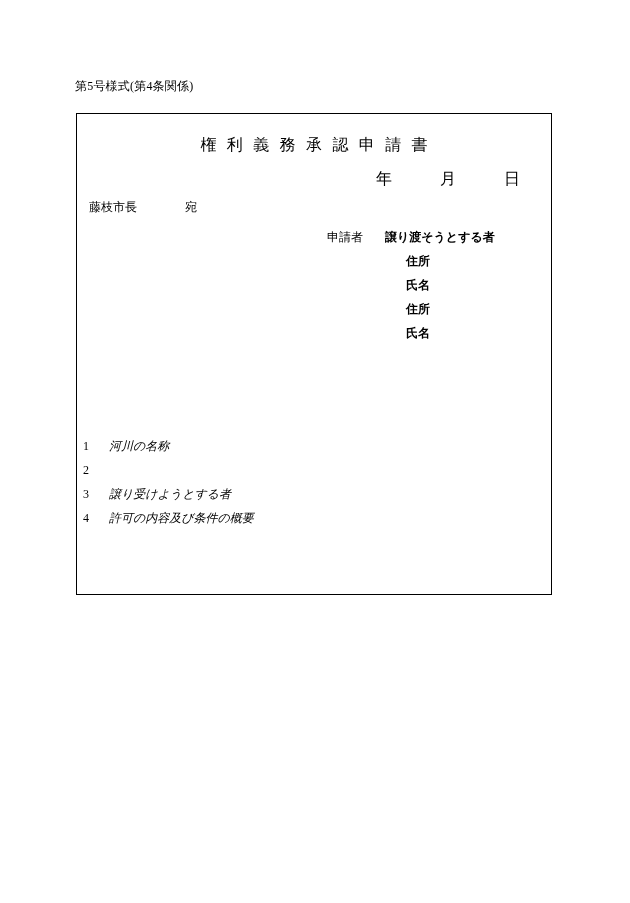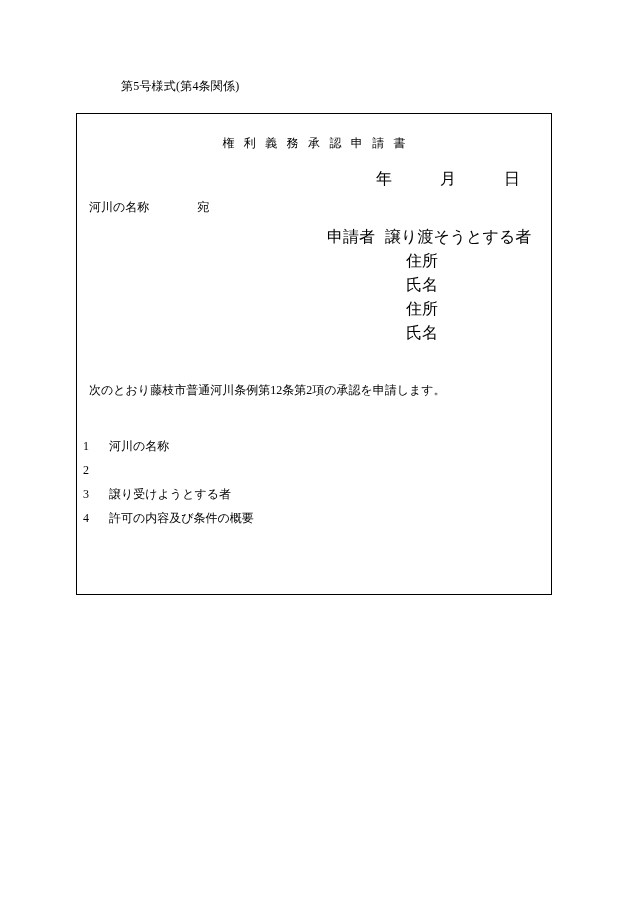--- a/index.html
+++ b/index.html
@@ -22,38 +22,37 @@
     width: 630px;
     height: 903px;
   }
   .form-number {
     position: absolute;
     left: 75px;
     top: 78px;
     font-size: 12px;
     letter-spacing: 0.2px;
     white-space: nowrap;
-    margin-left: 46px;
   }
   .doc-box {
     position: absolute;
     left: 76px;
     top: 113px;
     width: 476px;
     height: 482px;
     border: 1px solid #000000;
     box-sizing: border-box;
   }
   .doc-title {
     position: absolute;
     left: 0;
     top: 21px;
     width: 100%;
     text-align: center;
-    font-size: 12px;
+    font-size: 16px;
     letter-spacing: 3.2px;
     text-indent: 3.2px;
   }
   .date-line {
     position: absolute;
     right: 31px;
     top: 55px;
     font-size: 16px;
     white-space: pre;
   }
@@ -61,35 +60,36 @@
     position: absolute;
     left: 12px;
     top: 85px;
     font-size: 12px;
     white-space: pre;
   }
   .applicant-block {
     position: absolute;
     left: 250px;
     top: 111px;
-    font-size: 16px;
+    font-size: 12px;
   }
   .applicant-row {
     display: flex;
     align-items: baseline;
     height: 24px;
     line-height: 24px;
     white-space: pre;
   }
   .applicant-label {
     width: 58px;
     flex: none;
   }
   .applicant-value {
     flex: none;
+    font-weight: bold;
   }
   .applicant-indent {
     margin-left: 79px;
   }
   .statement {
     position: absolute;
     left: 12px;
     top: 268px;
     font-size: 12px;
     white-space: pre;
@@ -108,57 +108,57 @@
     line-height: 24px;
     white-space: pre;
   }
   .item-no {
     width: 26px;
     flex: none;
     text-align: left;
   }
   .item-text {
     flex: none;
+    font-style: italic;
   }
 </style>
 </head>
 <body>
 
 <div class="page">
 
   <div class="form-number">第5号様式(第4条関係)</div>
 
   <div class="doc-box">
 
     <div class="doc-title">権 利 義 務 承 認 申 請 書</div>
 
     <div class="date-line">年　　　月　　　日</div>
 
-    <div class="addressee">河川の名称　　　　宛</div>
+    <div class="addressee">藤枝市長　　　　宛</div>
 
     <div class="applicant-block">
       <div class="applicant-row">
         <span class="applicant-label">申請者</span>
         <span class="applicant-value">譲り渡そうとする者</span>
       </div>
       <div class="applicant-row">
         <span class="applicant-value applicant-indent">住所</span>
       </div>
       <div class="applicant-row">
         <span class="applicant-value applicant-indent">氏名</span>
       </div>
       <div class="applicant-row">
         <span class="applicant-value applicant-indent">住所</span>
       </div>
       <div class="applicant-row">
         <span class="applicant-value applicant-indent">氏名</span>
       </div>
     </div>
 
-    <div class="statement">次のとおり藤枝市普通河川条例第12条第2項の承認を申請します。</div>
 
     <div class="items">
       <div class="item-row">
         <span class="item-no">1</span>
         <span class="item-text">河川の名称</span>
       </div>
       <div class="item-row">
         <span class="item-no">2</span>
       </div>
       <div class="item-row">

